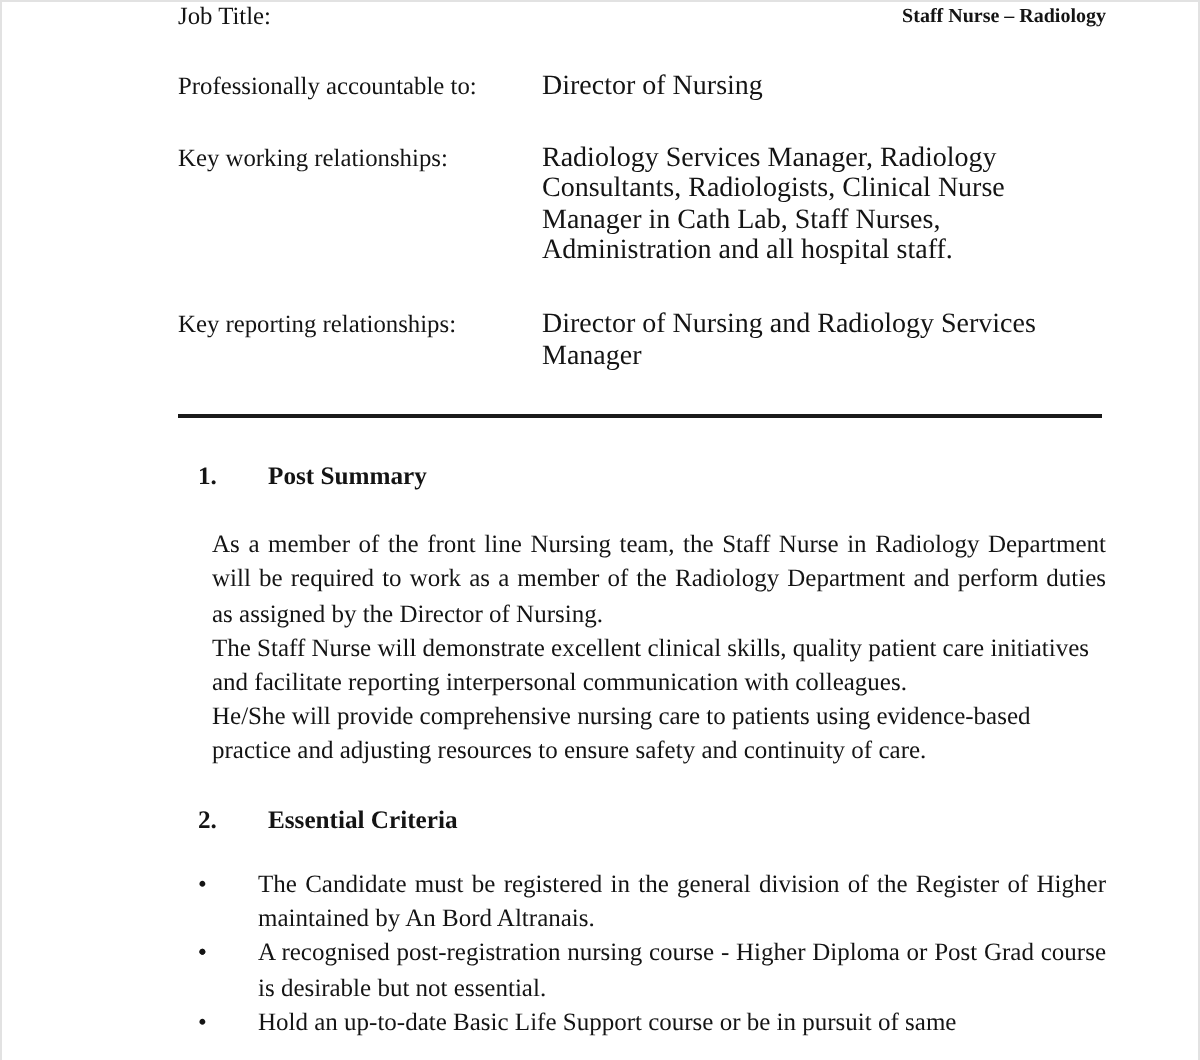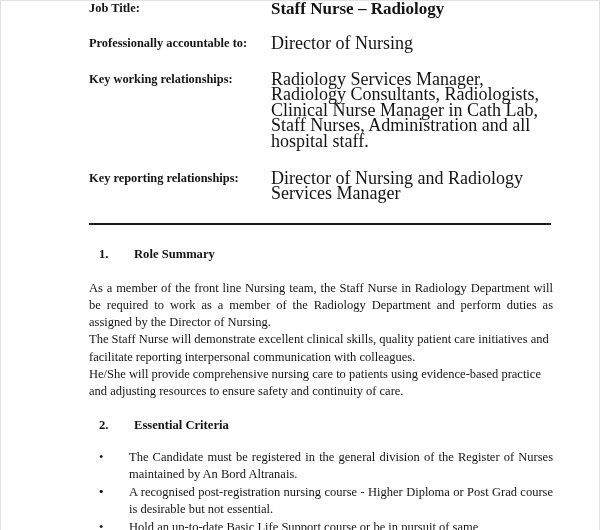--- a/index.html
+++ b/index.html
@@ -37,33 +37,34 @@
   .meta-table {
     width: 100%;
     border-collapse: collapse;
   }
   .meta-row > td {
     vertical-align: top;
     padding: 0;
   }
   .meta-label {
     width: 182px;
-    font-weight: bold;
+    font-weight: normal;
     font-size: 12.4px;
     line-height: 15px;
     white-space: nowrap;
   }
   .meta-value {
-    font-size: 18px;
+    font-size: 14px;
     line-height: 15.6px;
   }
   .meta-value.bold-title {
     font-weight: bold;
-    font-size: 17px;
+    font-size: 10px;
     line-height: 15px;
+    text-align: right;
   }
   .spacer-row td { height: 18px; }
   .spacer-row-lg td { height: 19px; }
 
   
   .divider {
     height: 0;
     border-top: 2px solid #1a1a1a;
     margin: 21px 0 0 0;
     width: 462px;
@@ -77,21 +78,21 @@
     line-height: 15px;
     margin-left: 10px;
   }
   .section-num {
     width: 35px;
     flex: 0 0 35px;
   }
   .section-title { flex: 1 1 auto; }
 
   
-  .body-block { margin-top: 18px; }
+  .body-block { margin-top: 18px; margin-left: 17px; }
   .body-para {
     font-size: 12.5px;
     line-height: 17.2px;
     text-align: justify;
     margin: 0;
   }
   .body-para.nojust { text-align: left; }
 
   
   .bullet-list {
@@ -159,40 +160,40 @@
           <td class="meta-value">Director of Nursing and Radiology Services Manager</td>
         </tr>
       </tbody>
     </table>
 
     <div class="divider"></div>
 
     <div style="margin-top:22px;">
       <div class="section-heading">
         <span class="section-num">1.</span>
-        <span class="section-title">Role Summary</span>
+        <span class="section-title">Post Summary</span>
       </div>
 
       <div class="body-block">
         <p class="body-para">As a member of the front line Nursing team, the Staff Nurse in Radiology Department will be required to work as a member of the Radiology Department and perform duties as assigned by the Director of Nursing.</p>
         <p class="body-para nojust">The Staff Nurse will demonstrate excellent clinical skills, quality patient care initiatives and facilitate reporting interpersonal communication with colleagues.</p>
         <p class="body-para nojust">He/She will provide comprehensive nursing care to patients using evidence-based practice and adjusting resources to ensure safety and continuity of care.</p>
       </div>
     </div>
 
     <div style="margin-top:18px;">
       <div class="section-heading">
         <span class="section-num">2.</span>
         <span class="section-title">Essential Criteria</span>
       </div>
 
       <ul class="bullet-list">
         <li class="bullet-item">
           <span class="bullet-dot">•</span>
-          <span>The Candidate must be registered in the general division of the Register of Nurses maintained by An Bord Altranais.</span>
+          <span>The Candidate must be registered in the general division of the Register of Higher maintained by An Bord Altranais.</span>
         </li>
         <li class="bullet-item">
           <span class="bullet-dot">•</span>
         </li>
         <li class="bullet-item">
           <span class="bullet-dot">•</span>
           <span>A recognised post-registration nursing course - Higher Diploma or Post Grad course is desirable but not essential.</span>
         </li>
         <li class="bullet-item nojust">
           <span class="bullet-dot">•</span>

